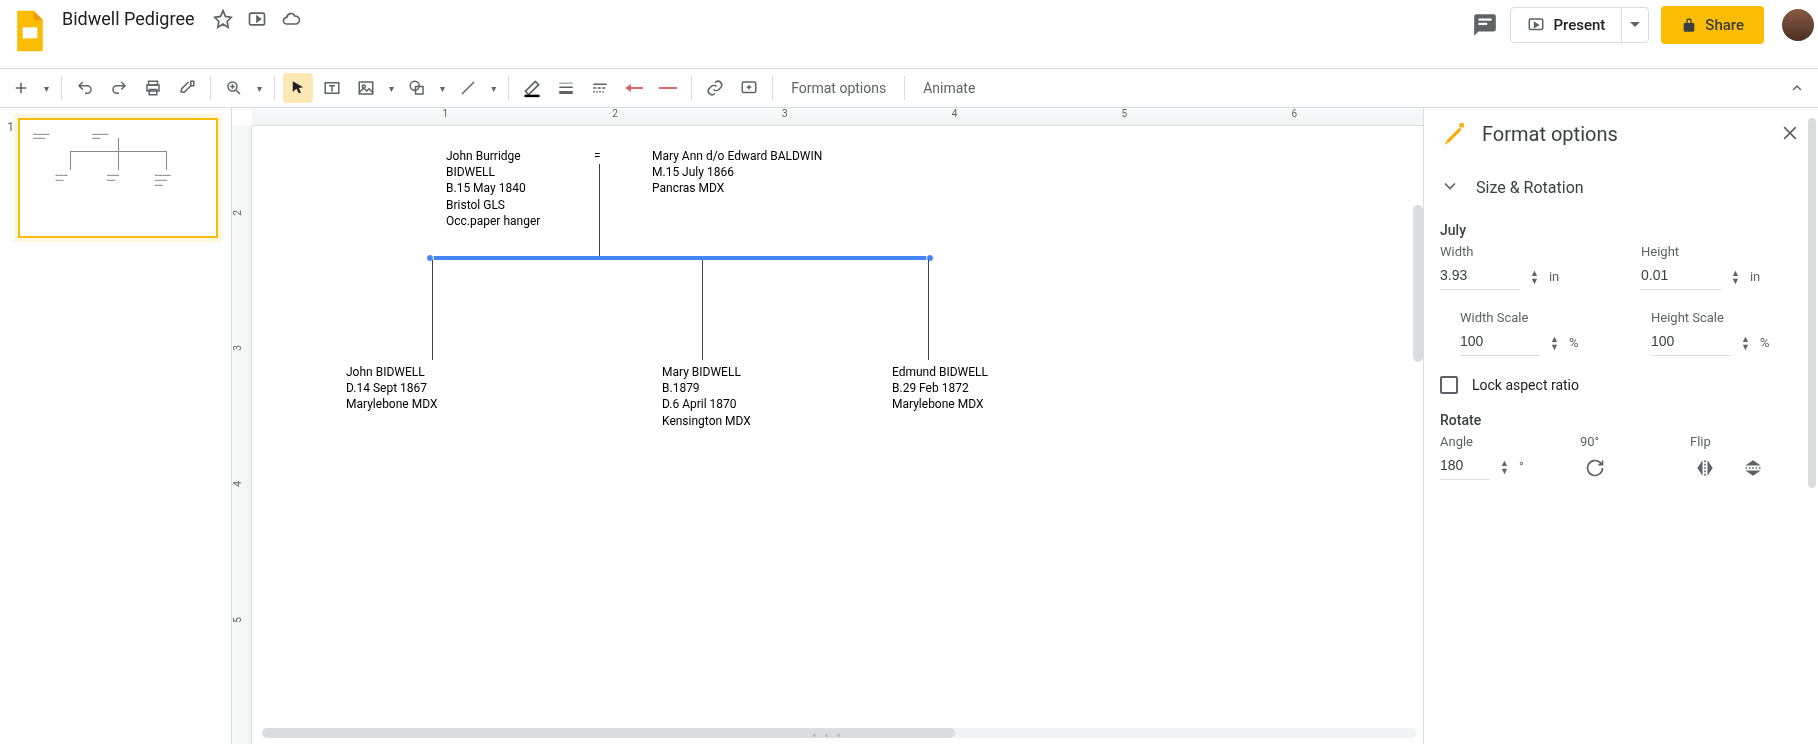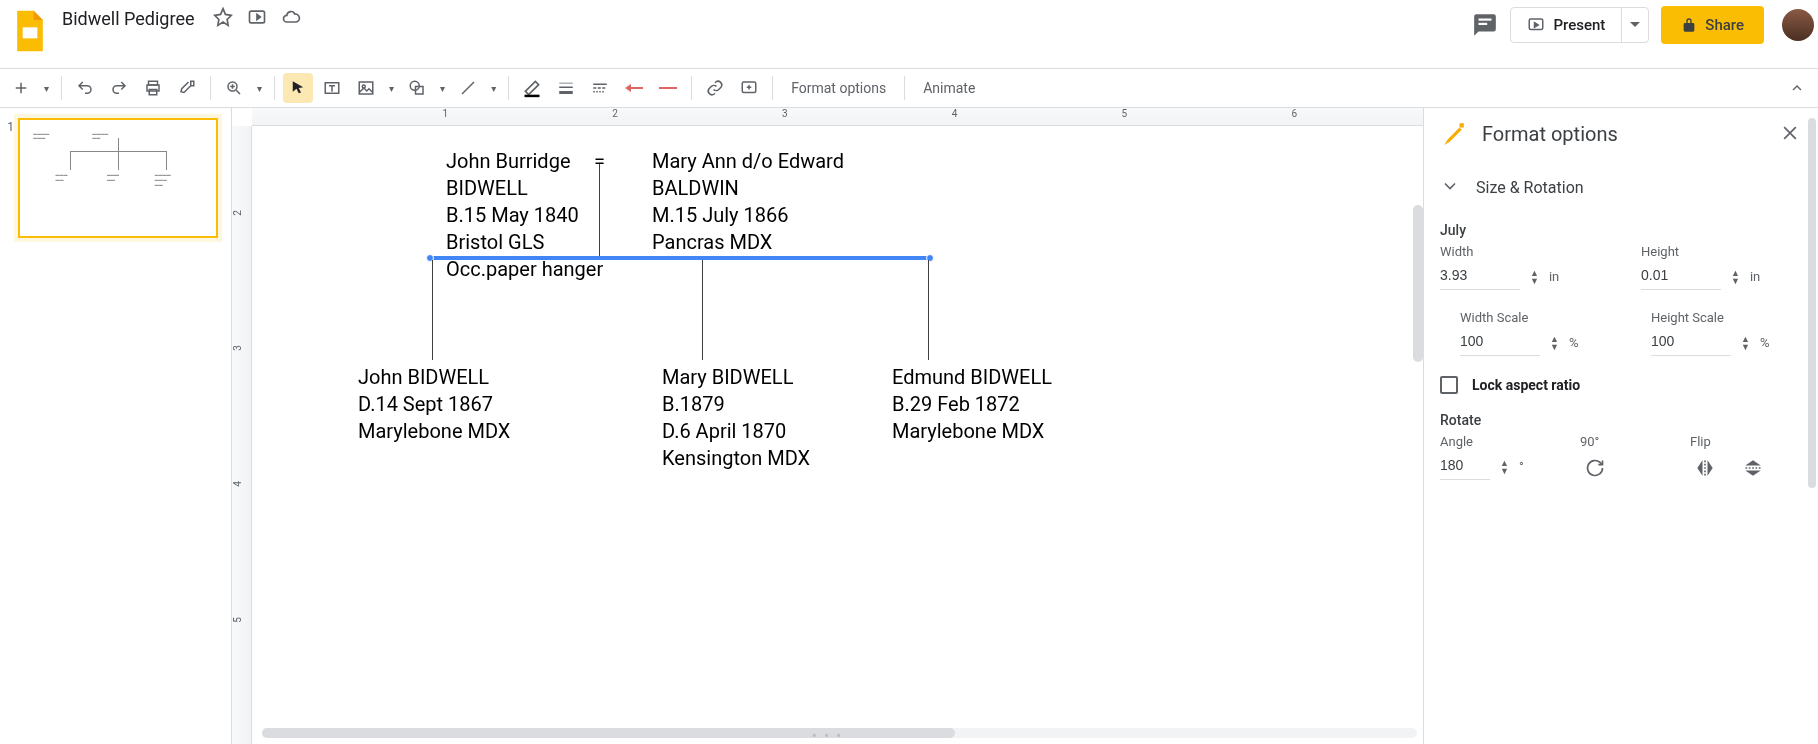--- a/index.html
+++ b/index.html
@@ -1,21 +1,21 @@
 <!DOCTYPE html>
 <html><head>
 <meta charset="utf-8">
 <style>
   * { box-sizing: border-box; }
   body { margin:0; font-family: "Google Sans", Roboto, Arial, sans-serif; font-size:14px; color:#202124; background:#fff; overflow:hidden; }
   .top-bar { display:flex; align-items:flex-start; padding:6px 10px 0 10px; height:68px; }
   .logo { width:40px; height:50px; display:flex; align-items:center; justify-content:center; margin-right:6px; }
   .logo svg { width:34px; height:44px; }
   .title-area { flex:1; }
-  .title-row { display:flex; align-items:flex-start; gap:12px; }
+  .title-row { display:flex; align-items:center; gap:12px; }
   .doc-title { font-size:18px; padding:2px 6px; }
   .title-icon { width:22px; height:22px; color:#5f6368; display:flex; align-items:center; justify-content:center; }
   .menus { display:flex; gap:2px; margin-top:2px; align-items:center; }
   .menu-item { padding:4px 8px; font-size:14px; color:#202124; cursor:pointer; }
   .last-edit { color:#5f6368; text-decoration:underline; font-size:14px; padding:4px 8px; }
   .right-buttons { display:flex; align-items:center; gap:12px; }
   .comment-icon { width:26px; height:26px; color:#5f6368; display:flex; align-items:center; justify-content:center; }
   .present-group { display:flex; border:1px solid #dadce0; border-radius:4px; overflow:hidden; }
   .present-btn { display:flex; align-items:center; gap:8px; padding:8px 16px; font-size:15px; font-weight:500; }
   .present-caret { padding:8px 8px; border-left:1px solid #dadce0; display:flex; align-items:center; }
@@ -38,21 +38,21 @@
   .thumb-line { position:absolute; background:#888; }
 
   .canvas-area { flex:1; background:#fff; display:flex; flex-direction:column; position:relative; }
   .ruler-h { height:18px; background:linear-gradient(#f8f9fa,#f1f3f4); border-bottom:1px solid #dadce0; position:relative; margin-left:20px; }
   .ruler-h .num { position:absolute; top:0; font-size:10px; color:#5f6368; transform:translateX(-50%); }
   .ruler-v { width:20px; position:absolute; top:18px; bottom:0; left:0; background:linear-gradient(90deg,#f8f9fa,#f1f3f4); border-right:1px solid #dadce0; }
   .ruler-v .num { position:absolute; left:3px; font-size:10px; color:#5f6368; transform:translateY(-50%) rotate(-90deg); transform-origin:center; }
   .canvas-inner { flex:1; margin-left:20px; overflow:hidden; position:relative; }
   .slide-page { position:absolute; left:20px; top:-30px; width:1000px; height:600px; background:#fff; }
 
-  .text-box { position:absolute; font-size:20px; line-height:1.35; color:#000; white-space:pre-wrap; }
+  .text-box { position:absolute; font-size:12px; line-height:1.35; color:#000; white-space:pre-wrap; }
   .connector { position:absolute; background:#3c4043; }
   .selected-line { position:absolute; height:4px; background:#4285f4; }
   .sel-handle { position:absolute; width:8px; height:8px; background:#4285f4; border:1px solid #fff; border-radius:50%; transform:translate(-50%,-50%); }
   .scrollbar-h { position:absolute; bottom:6px; left:30px; right:6px; height:10px; background:transparent; }
   .scrollbar-h .track { position:absolute; inset:0; background:#f1f3f4; border-radius:5px; }
   .scrollbar-h .thumb-scroll { position:absolute; height:100%; width:60%; background:#dadce0; border-radius:5px; }
   .scrollbar-v { position:absolute; top:6px; bottom:6px; right:0px; width:10px; }
   .scrollbar-v .thumb-scroll-v { position:absolute; width:100%; height:26%; top:12%; background:#dadce0; border-radius:5px; }
   .dots-handle { position:absolute; bottom:0; left:50%; transform:translateX(-50%); color:#bbb; font-size:14px; letter-spacing:2px; }
 
@@ -67,21 +67,21 @@
   .sb-sec-title { font-size:16px; color:#3c4043; }
   .sb-sub { font-size:14px; color:#3c4043; font-weight:500; margin:10px 0 6px 0; }
   .sb-row { display:flex; gap:40px; }
   .sb-col { flex:1; }
   .sb-label { font-size:13px; color:#5f6368; margin-bottom:4px; }
   .sb-input-row { display:flex; align-items:center; gap:10px; }
   .sb-input { border:none; border-bottom:1px solid #dadce0; font-size:14px; width:80px; padding:4px 0 6px 0; color:#3c4043; }
   .stepper { display:flex; flex-direction:column; color:#5f6368; }
   .stepper div { font-size:9px; line-height:8px; cursor:pointer; }
   .unit { color:#5f6368; font-size:13px; }
-  .checkbox-row { display:flex; align-items:center; gap:14px; margin:20px 0 10px 0;font-weight:bold; }
+  .checkbox-row { display:flex; align-items:center; gap:14px; margin:20px 0 10px 0; }
   .checkbox-box { width:18px; height:18px; border:2px solid #5f6368; border-radius:2px; }
   .sb-scroll { position:absolute; right:2px; top:10px; bottom:10px; width:8px; }
   .sb-scroll .th { position:absolute; width:100%; height:60%; background:#dadce0; border-radius:4px; }
 
   svg { display:block; }
   .flip-icons { display:flex; gap:18px; color:#5f6368; }
 </style>
 </head>
 <body>
 
@@ -326,21 +326,21 @@
         <div class="text-box" style="left:380px;top:52px;width:250px;">Mary Ann d/o Edward BALDWIN
 M.15 July 1866
 Pancras MDX</div>
         <div class="connector" style="left:327px;top:68px;width:1px;height:94px;"></div>
         <div class="selected-line" style="left:158px;top:160px;width:500px;"></div>
         <div class="sel-handle" style="left:158px;top:162px;"></div>
         <div class="sel-handle" style="left:658px;top:162px;"></div>
         <div class="connector" style="left:160px;top:164px;width:1px;height:100px;"></div>
         <div class="connector" style="left:430px;top:164px;width:1px;height:100px;"></div>
         <div class="connector" style="left:656px;top:164px;width:1px;height:100px;"></div>
-        <div class="text-box" style="left:86px;top:268px;width:180px;">John BIDWELL
+        <div class="text-box" style="left:74px;top:268px;width:180px;">John BIDWELL
 D.14 Sept 1867
 Marylebone MDX</div>
         <div class="text-box" style="left:390px;top:268px;width:180px;">Mary BIDWELL
 B.1879
 D.6 April 1870
 Kensington MDX</div>
         <div class="text-box" style="left:620px;top:268px;width:180px;">Edmund BIDWELL
 B.29 Feb 1872
 Marylebone MDX</div>
       </div>

